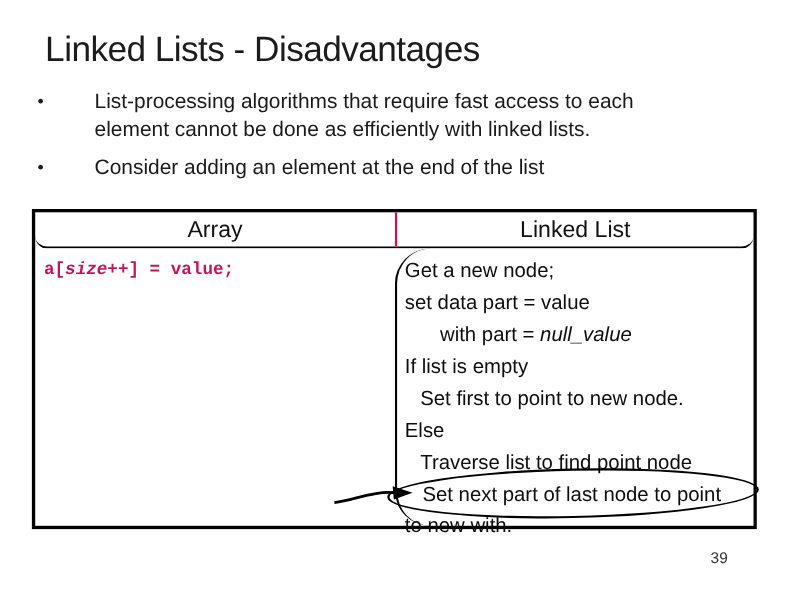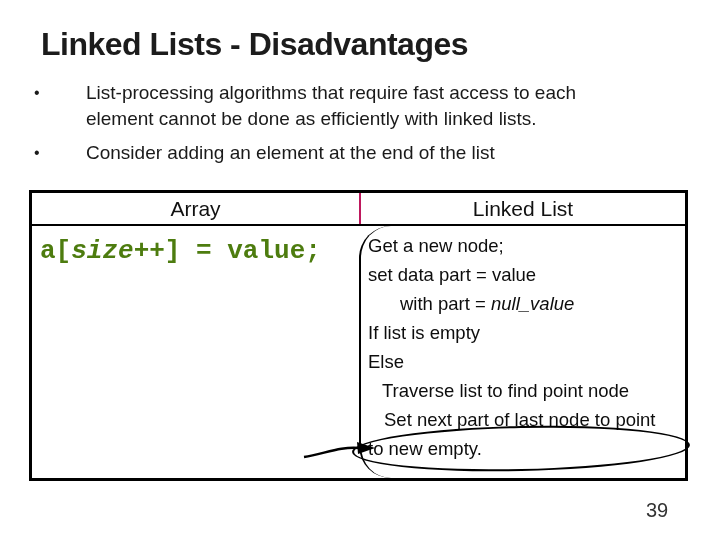--- a/index.html
+++ b/index.html
@@ -4,67 +4,67 @@
 <style>
   html,body{margin:0;padding:0;}
   body{
     width:720px;height:540px;position:relative;overflow:hidden;
     background:#ffffff;color:#1a1a1a;
     font-family:"Liberation Sans",sans-serif;
   }
   
   .slide-title{
     position:absolute;left:41px;top:26px;
-    font-size:32px;font-weight:700;letter-spacing:-0.5px;color:#1c1c1c;
+    font-size:32px;font-weight:400;letter-spacing:-0.5px;color:#1c1c1c;
     white-space:nowrap;
   }
   
   .bullets{position:absolute;left:34px;top:80px;width:660px;font-size:19px;line-height:26px;}
   .bullet-item{position:relative;padding-left:16px;margin-bottom:8px;}
   .bullet-dot{position:absolute;left:0;top:0;font-size:16px;}
   .bullet-line{white-space:nowrap;margin-left:36px;}
   
   .cmp-table{
     position:absolute;left:29px;top:190px;width:659px;height:291px;
     border:3px solid #000;box-sizing:border-box;background:#fff;
   }
-  .tbl-header{display:flex;height:31px;border-bottom:2px solid #000;}
+  .tbl-header{display:flex;height:31px;border-bottom:2px solid #000;border-radius:11px;}
   .tbl-header .hcell{
     display:flex;align-items:center;justify-content:center;
     font-size:21px;color:#111;
   }
   .hcell.left{width:327px;}
   .hcell.right{flex:1;border-left:2px solid #be185d;}
   .tbl-body{display:flex;height:calc(100% - 33px);}
   .bcell-left{width:327px;position:relative;}
   .bcell-right{flex:1;border-left:2px solid #000;padding:5px 6px 0 7px;border-radius:32px;}
   
   .array-code{
     position:absolute;left:8px;top:10px;white-space:nowrap;
     font-family:"Liberation Mono","DejaVu Sans Mono",monospace;
-    font-size:26px;font-weight:bold;color:#4d7c0f;
+    font-size:16px;font-weight:bold;color:#be185d;
   }
   .array-code em{font-style:italic;}
   
   .ll-line{font-size:18.5px;line-height:29px;white-space:nowrap;color:#0d0d0d;}
   .ind32{padding-left:32px;}
   .ind14{padding-left:14px;}
   .ind16{padding-left:16px;}
   .ll-line em{}
   
   .emphasis-ellipse{
     position:absolute;left:352px;top:426px;width:334px;height:41px;
     border:2px solid #000;border-radius:50%;
     transform:rotate(-1.2deg);
     background:transparent;pointer-events:none;
   }
   
   .callout-arrow{position:absolute;left:300px;top:437px;pointer-events:none;}
   
-  .page-number{position:absolute;left:646px;top:499px;font-size:20px;color:#333;}
+  .page-number{position:absolute;left:646px;top:499px;font-size:14px;color:#333;}
 </style>
 </head>
 <body>
 
 <div class="slide-title">Linked Lists - Disadvantages</div>
 
 <div class="bullets">
   <div class="bullet-item">
     <span class="bullet-dot">•</span>
     <div class="bullet-line">List-processing algorithms that require fast access to each</div>
@@ -84,24 +84,25 @@
   <div class="tbl-body">
     <div class="bcell-left">
       <div class="array-code"><span>a[</span><em>size</em><span>++] = value;</span></div>
 
     </div>
     <div class="bcell-right">
       <div class="ll-line">Get a new node;</div>
       <div class="ll-line">set data part = value</div>
       <div class="ll-line ind32"><span>with part = </span><em>null_value</em></div>
       <div class="ll-line">If list is empty</div>
+      <div class="ll-line ind14">Set first to point to new node.</div>
       <div class="ll-line">Else</div>
       <div class="ll-line ind14">Traverse list to find point node</div>
       <div class="ll-line ind16">Set next part of last node to point</div>
-      <div class="ll-line">to new empty.</div>
+      <div class="ll-line">to new with.</div>
     </div>
   </div>
 </div>
 
 <div class="emphasis-ellipse"></div>
 
 <svg class="callout-arrow" width="80" height="28" viewBox="0 0 80 28">
   <path d="M 4 20 C 24 17, 40 9, 60 11" fill="none" stroke="#000" stroke-width="2.5"></path>
   <polygon points="57,5 75,11 58,17" fill="#000"></polygon>
 </svg>

